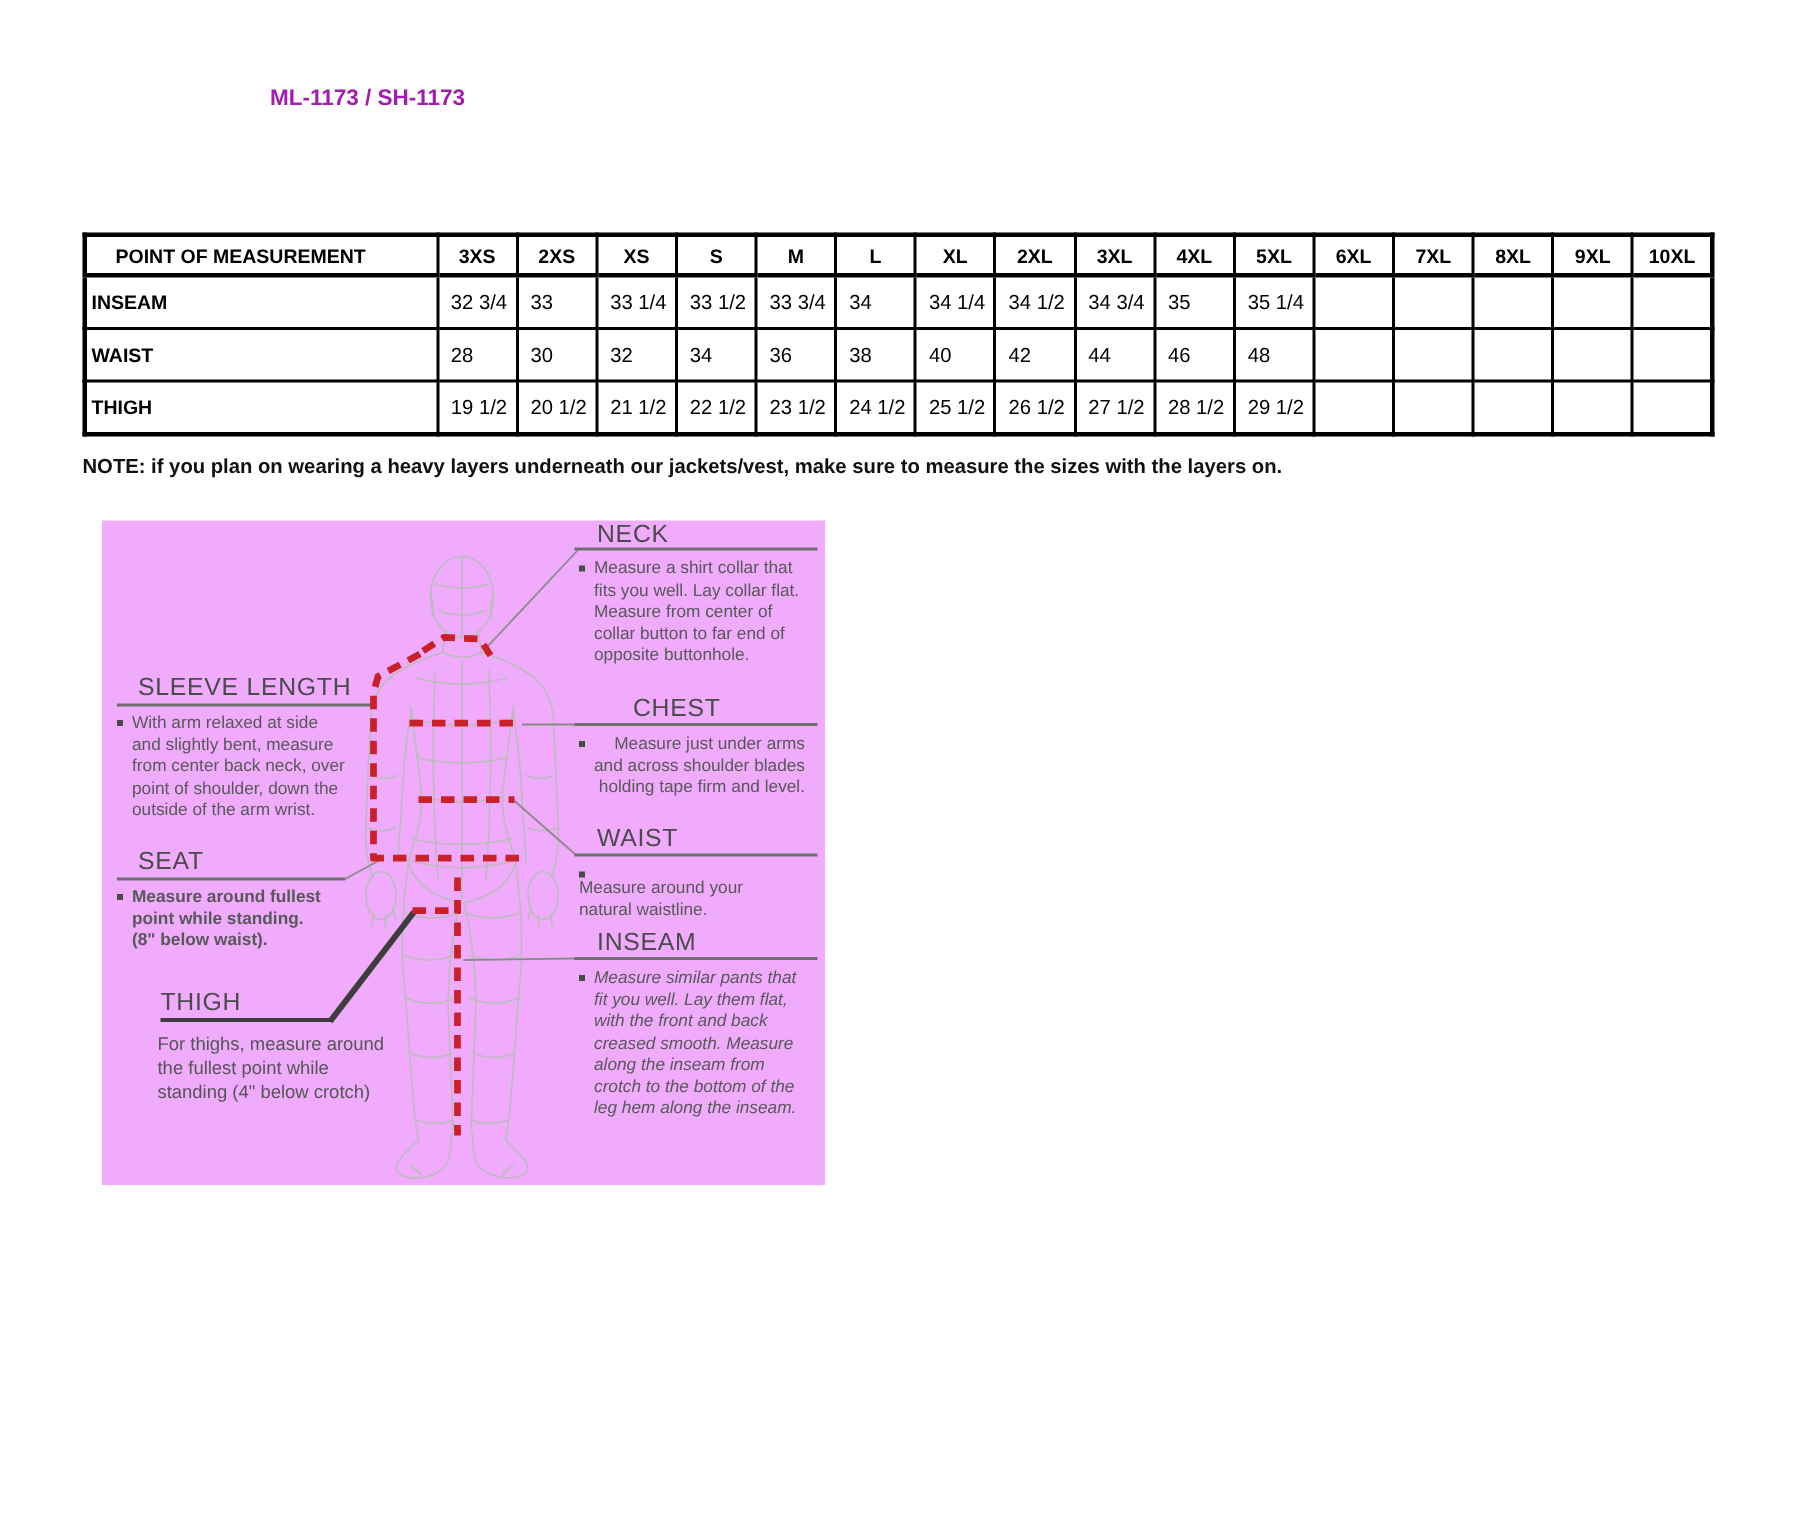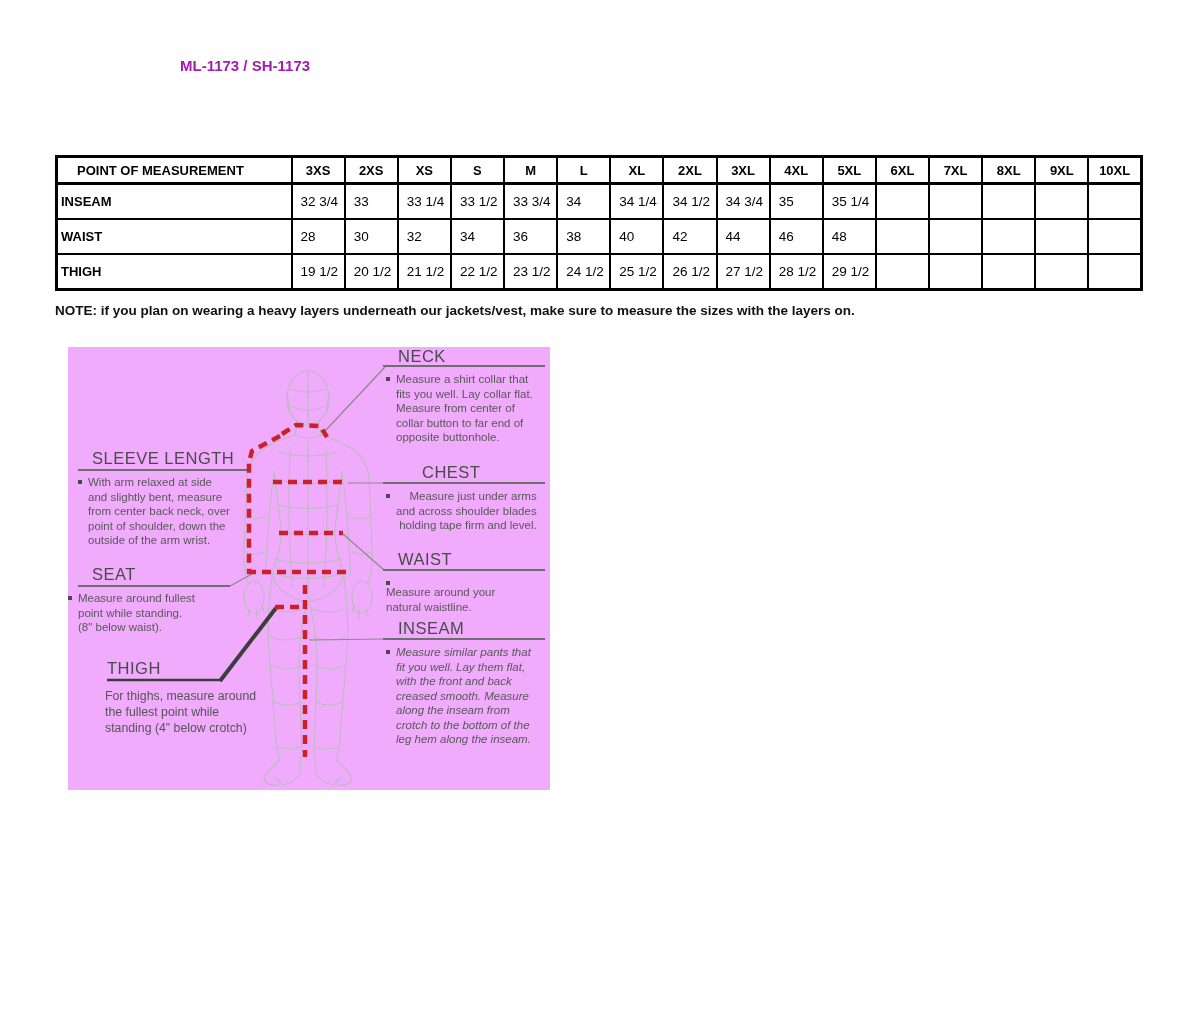--- a/index.html
+++ b/index.html
@@ -280,21 +280,21 @@
   <div class="mdesc" style="left:10px;top:128px;width:178px;">
     <span class="bullet"></span>
     <div class="btxt">With arm relaxed at side
 and slightly bent, measure
 from center back neck, over
 point of shoulder, down the
 outside of the arm wrist.</div>
   </div>
 
   <div class="mh" style="left:24px;top:218px;">SEAT</div>
-  <div class="mdesc" style="left:0;top:244px;width:165px;">
+  <div class="mdesc" style="left:10px;top:244px;width:165px;font-weight:bold;">
     <span class="bullet"></span>
     <div class="btxt">Measure around fullest
 point while standing.
 (8" below waist).</div>
   </div>
 
   <div class="mh" style="left:39px;top:312px;">THIGH</div>
   <div class="thigh-desc" style="left:37px;top:341px;width:165px;">For thighs, measure around
 the fullest point while
 standing (4" below crotch)</div>

